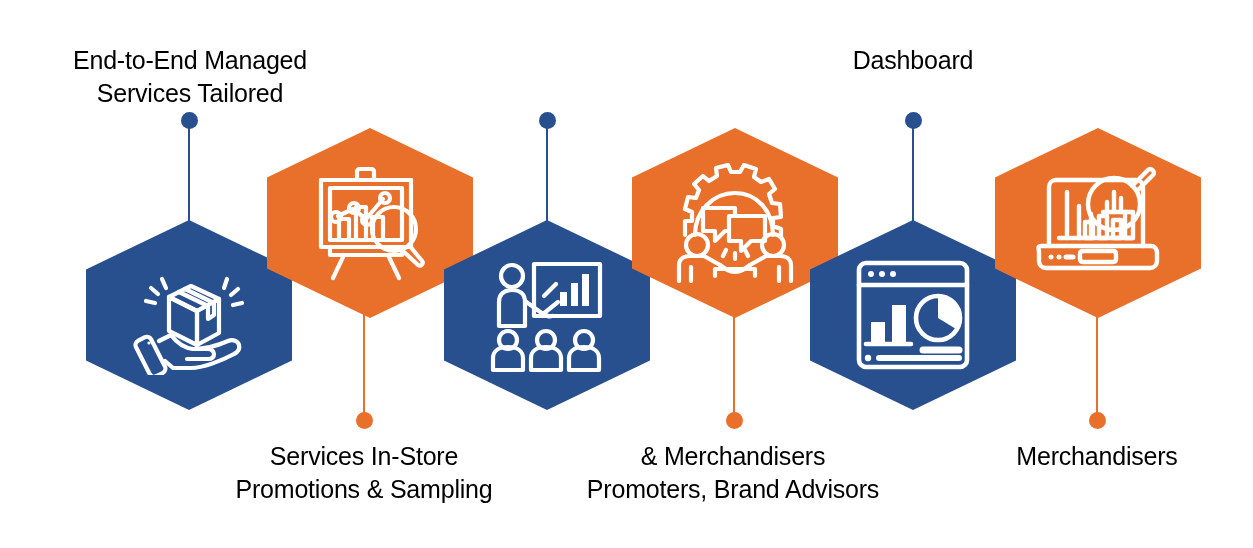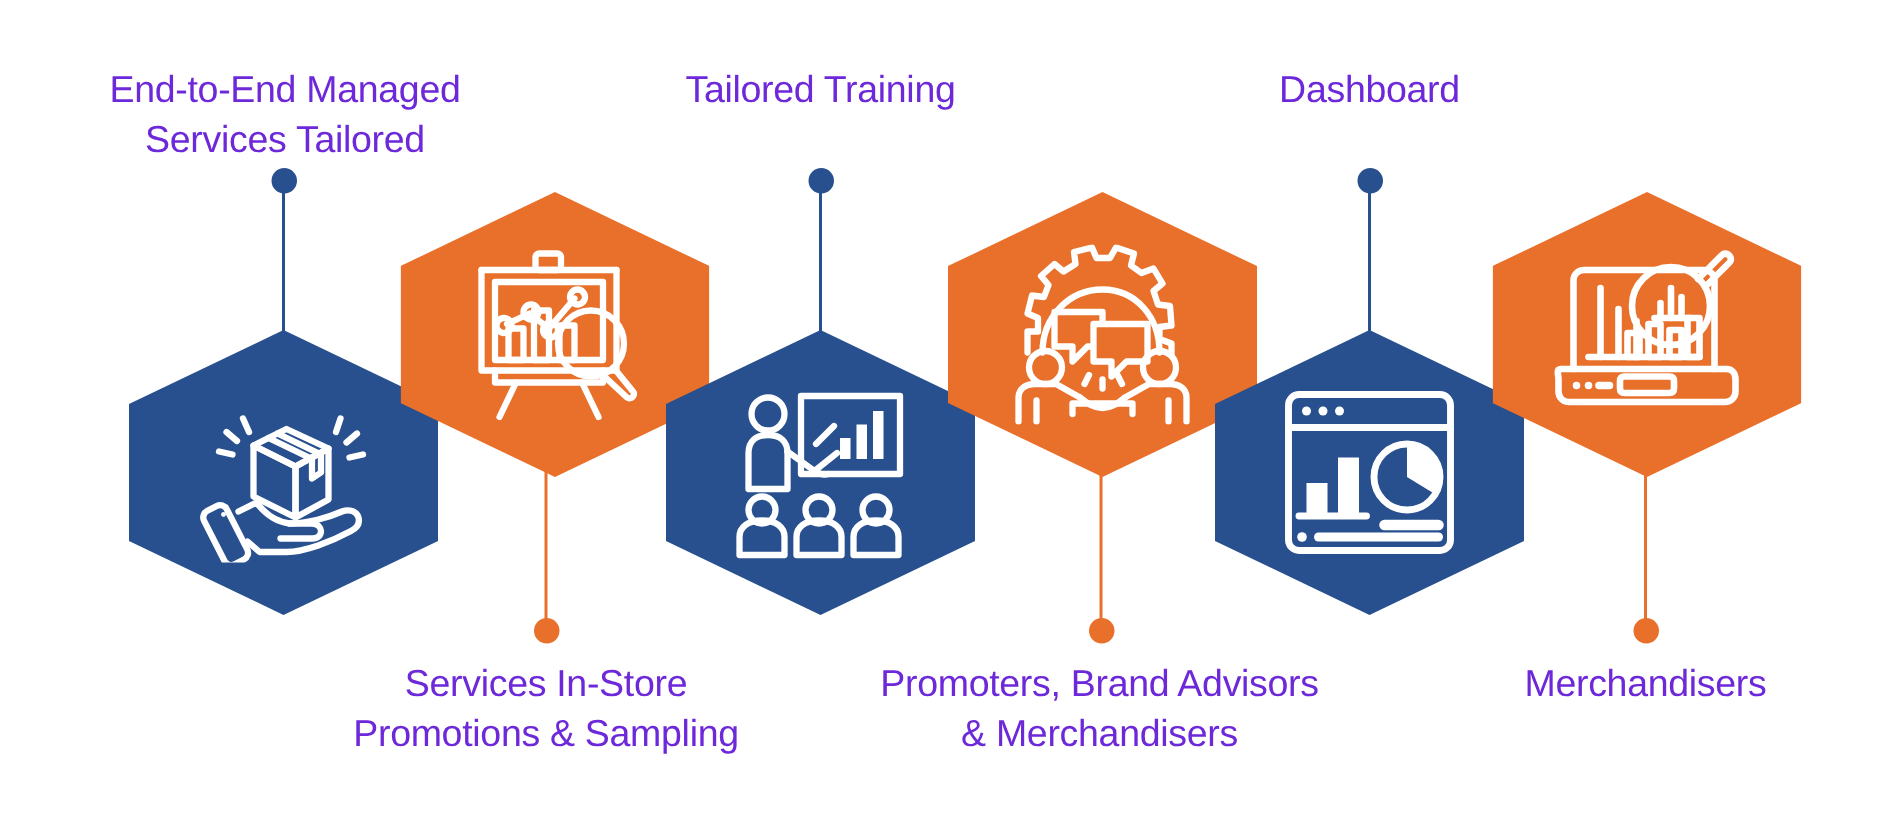--- a/index.html
+++ b/index.html
@@ -47,21 +47,21 @@
     position: absolute;
     width: 17px;
     height: 17px;
     border-radius: 50%;
   }
   .dot.blue  { background: #28508f; }
   .dot.orange{ background: #e9702a; }
   .label {
     position: absolute;
     text-align: center;
-    color: #6d28d9;
+    color: #000000;
     font-size: 25px;
     line-height: 1.32;
     letter-spacing: -0.2px;
     white-space: nowrap;
     font-weight: 400;
   }
   .label .ln { display: block; }
 </style>
 </head>
 <body>
@@ -134,21 +134,20 @@
     <div class="connector orange" style="left:363px; top:310px; height:106px;"></div>
     <div class="dot orange" style="left:356px; top:412px;"></div>
     <div class="label" style="left:205px; top:440px; width:318px;">
       <span class="ln">Services In-Store</span>
       <span class="ln">Promotions &amp; Sampling</span>
     </div>
   </div>
 
   <div class="node">
     <div class="label" style="left:398px; top:44px; width:298px;">
-      <span class="ln">Tailored Training</span>
     </div>
     <div class="dot blue" style="left:539px; top:112px;"></div>
     <div class="connector blue" style="left:546px; top:120px; height:104px;"></div>
 
     <div class="hex blue" style="left:444px; top:220px;">
       <svg width="122" height="122" viewBox="0 0 122 122" fill="none" stroke="#ffffff" stroke-width="4.2" stroke-linecap="round" stroke-linejoin="round">
 
         <rect x="48" y="10" width="66" height="52"></rect>
         <rect x="74" y="38" width="7" height="14" fill="#ffffff" stroke="none"></rect>
         <rect x="85" y="29" width="7" height="23" fill="#ffffff" stroke="none"></rect>
@@ -196,22 +195,22 @@
 
         <path d="M47 102 C52 106 56 109 62 109 C68 109 72 106 77 102"></path>
         <path d="M42 113 L42 106 L82 106 L82 113"></path>
         <path d="M18 104 L18 118"></path>
         <path d="M106 104 L106 118"></path>
       </svg>
     </div>
     <div class="connector orange" style="left:733px; top:310px; height:106px;"></div>
     <div class="dot orange" style="left:726px; top:412px;"></div>
     <div class="label" style="left:559px; top:440px; width:348px;">
+      <span class="ln">&amp; Merchandisers</span>
       <span class="ln">Promoters, Brand Advisors</span>
-      <span class="ln">&amp; Merchandisers</span>
     </div>
   </div>
 
   <div class="node">
     <div class="label" style="left:778px; top:44px; width:270px;">
       <span class="ln">Dashboard</span>
     </div>
     <div class="dot blue" style="left:905px; top:112px;"></div>
     <div class="connector blue" style="left:912px; top:120px; height:104px;"></div>
 

